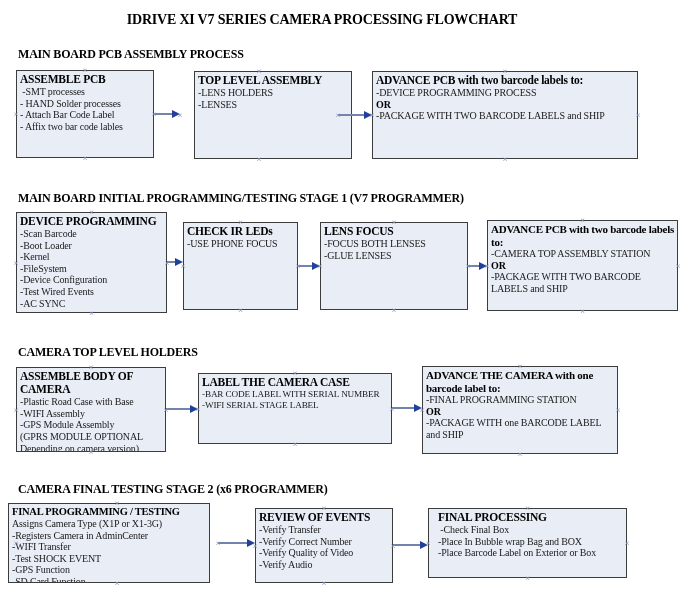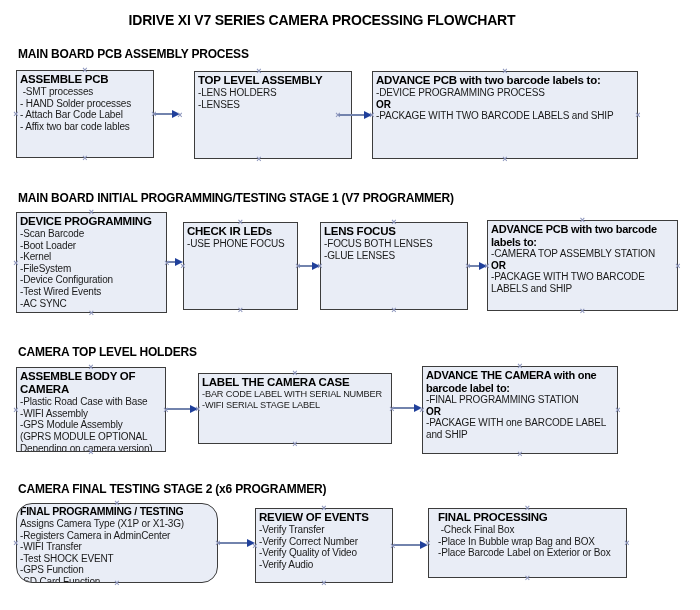--- a/index.html
+++ b/index.html
@@ -1,17 +1,17 @@
 <!DOCTYPE html>
 <html><head>
 <meta charset="utf-8">
 <style>
   html,body{margin:0;padding:0;background:#ffffff;}
   body{font-family:"Liberation Sans", sans-serif;}
-  #canvas{position:relative;width:700px;height:610px;background:#fff;overflow:hidden;}
+  #canvas{position:relative;width:700px;height:610px;background:#fff;overflow:hidden;font-family:Liberation Serif, serif;}
   .page-title{position:absolute;left:0;top:12px;width:644px;text-align:center;
     font-weight:bold;font-size:14px;letter-spacing:-0.2px;color:#000;white-space:nowrap;}
   .section-header{position:absolute;font-weight:bold;font-size:12px;letter-spacing:-0.2px;
     color:#000;white-space:nowrap;}
   .flow-box{position:absolute;background:var(--fill,#e9edf6);border:1.6px solid var(--border,#3c3c3c);
     box-sizing:border-box;padding:2px 2px 0 3px;overflow:hidden;}
   .box-title{font-weight:bold;font-size:11.5px;line-height:1.14;letter-spacing:-0.25px;color:#000;}
   .box-item{font-size:10px;line-height:1.16;letter-spacing:-0.15px;color:#1a1a1a;white-space:pre-wrap;}
   .box-item.bold{font-weight:bold;color:#000;}
   .handle{position:absolute;color:var(--handle,#8d96bd);font-size:9px;line-height:1;
@@ -124,21 +124,21 @@
       <div class="box-title" style="font-size: 11px;">ADVANCE THE CAMERA with one barcode label to:</div>
       <div class="box-item">-FINAL PROGRAMMING STATION</div>
       <div class="box-item bold">OR</div>
       <div class="box-item">-PACKAGE WITH one BARCODE LABEL and SHIP</div>
     </div>
     <span class="handle" style="left: 520px; top: 366px;">×</span>
     <span class="handle" style="left: 520px; top: 454px;">×</span>
     <span class="handle" style="left: 422px; top: 410px;">×</span>
     <span class="handle" style="left: 618px; top: 410px;">×</span>
     <div class="section-header" style="left: 18px; top: 482px;">CAMERA FINAL TESTING STAGE 2 (x6 PROGRAMMER)</div>
-    <div class="flow-box" style="left: 16px; top: 503px; width: 202px; height: 80px; border-radius: 16px;">
+    <div class="flow-box" style="left: 8px; top: 503px; width: 202px; height: 80px;">
       <div class="box-title" style="font-size: 10.5px;">FINAL PROGRAMMING / TESTING</div>
       <div class="box-item">Assigns Camera Type (X1P or X1-3G)</div>
       <div class="box-item">-Registers Camera in AdminCenter</div>
       <div class="box-item">-WIFI Transfer</div>
       <div class="box-item">-Test SHOCK EVENT</div>
       <div class="box-item">-GPS Function</div>
       <div class="box-item">-SD Card Function</div>
     </div>
     <span class="handle" style="left: 117px; top: 503px;">×</span>
     <span class="handle" style="left: 117px; top: 583px;">×</span>

